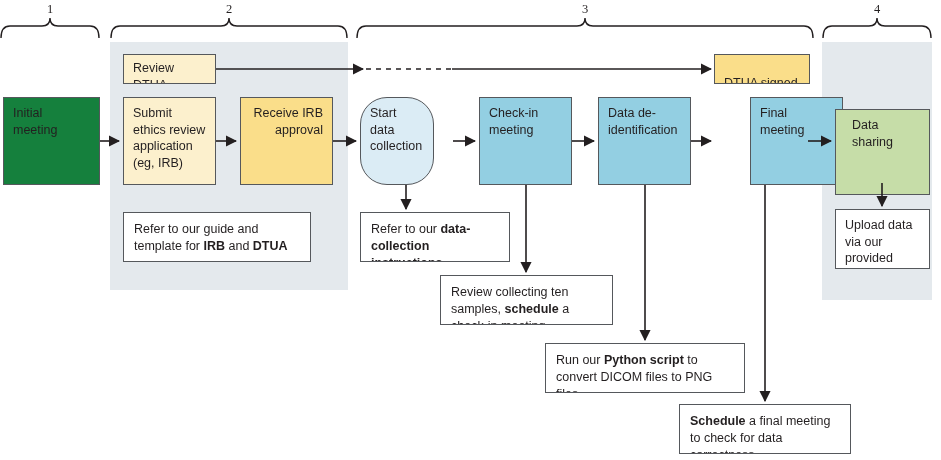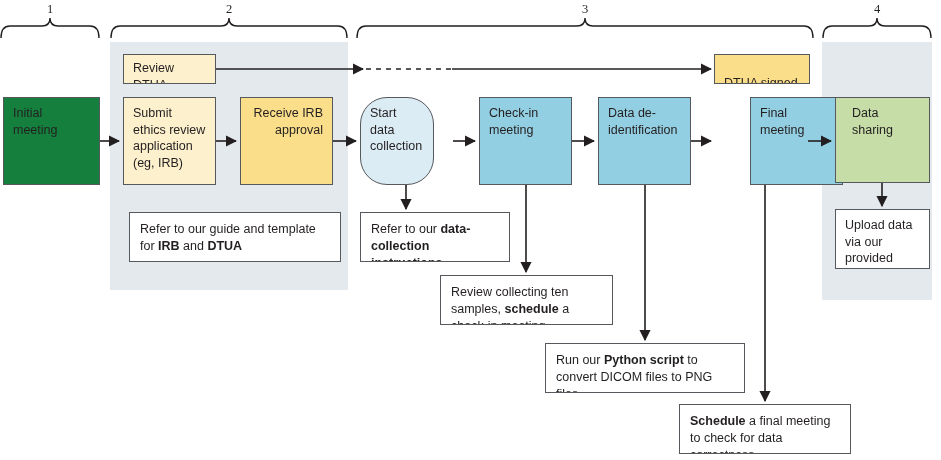--- a/index.html
+++ b/index.html
@@ -93,25 +93,25 @@
   <div class="node yellow" style="left:714px; top:54px; width:96px; height:30px; padding-top:20px;">DTUA signed</div>
 
   <div class="node paleblue" style="left:360px; top:97px; width:74px; height:88px;border-radius:27px;">Start data collection</div>
 
   <div class="node blue" style="left:479px; top:97px; width:93px; height:88px;">Check-in meeting</div>
 
   <div class="node blue" style="left:598px; top:97px; width:93px; height:88px;">Data de-identification</div>
 
   <div class="node blue" style="left:715px; top:97px; width:93px; height:88px;margin-left:35px;">Final meeting</div>
 
-  <div class="node green" style="left:835px; top:97px; width:95px; height:86px;padding-left:16px;">Data sharing</div>
+  <div class="node green" style="left:835px; top:109px; width:95px; height:86px;padding-left:16px;">Data sharing</div>
 
   <div class="node white" style="left:835px; top:209px; width:95px; height:60px;">Upload data via our provided URL</div>
 
-  <div class="note" style="left:129px; top:212px; width:212px; height:50px;">
+  <div class="note" style="left:123px; top:212px; width:188px; height:50px;">
     <span>Refer to our guide and template for </span><b>IRB</b><span> and </span><b>DTUA</b>
   </div>
 
   <div class="note" style="left:360px; top:212px; width:150px; height:50px;">
     <span>Refer to our </span><b>data-collection instructions</b>
   </div>
 
   <div class="note" style="left:440px; top:275px; width:173px; height:50px;">
     <span>Review collecting ten samples, </span><b>schedule</b><span> a check-in meeting</span>
   </div>

